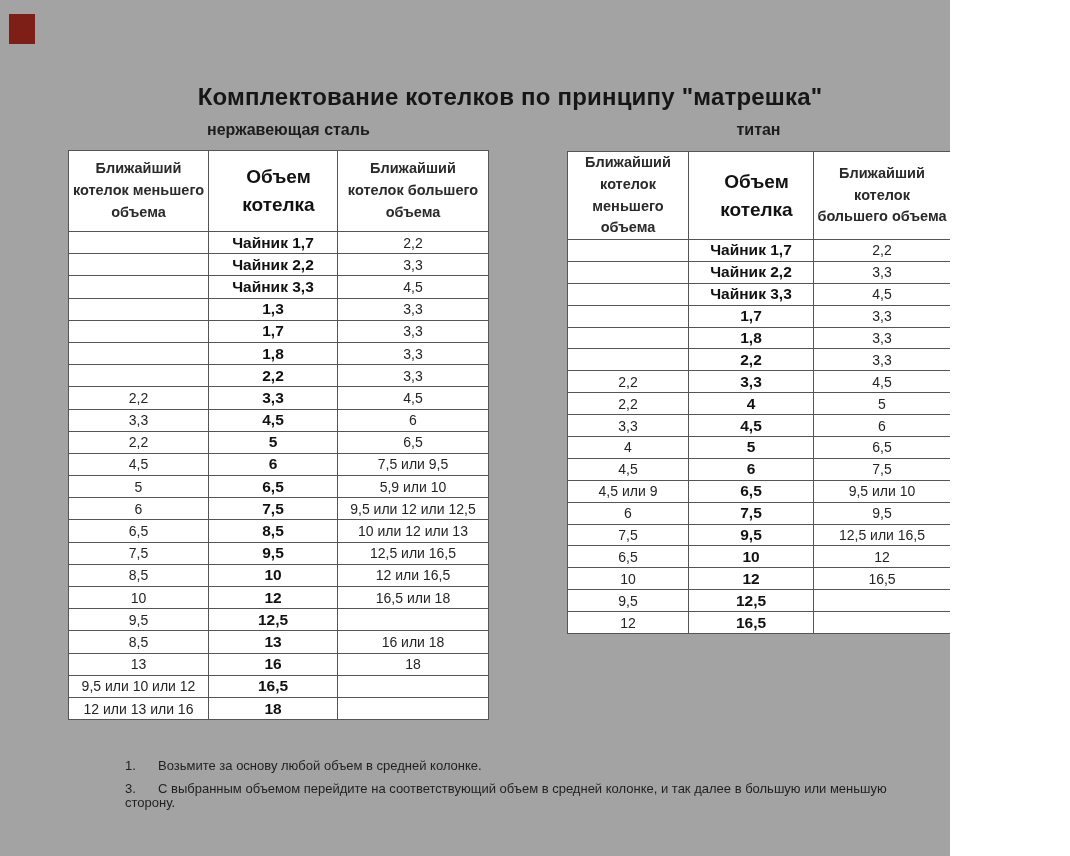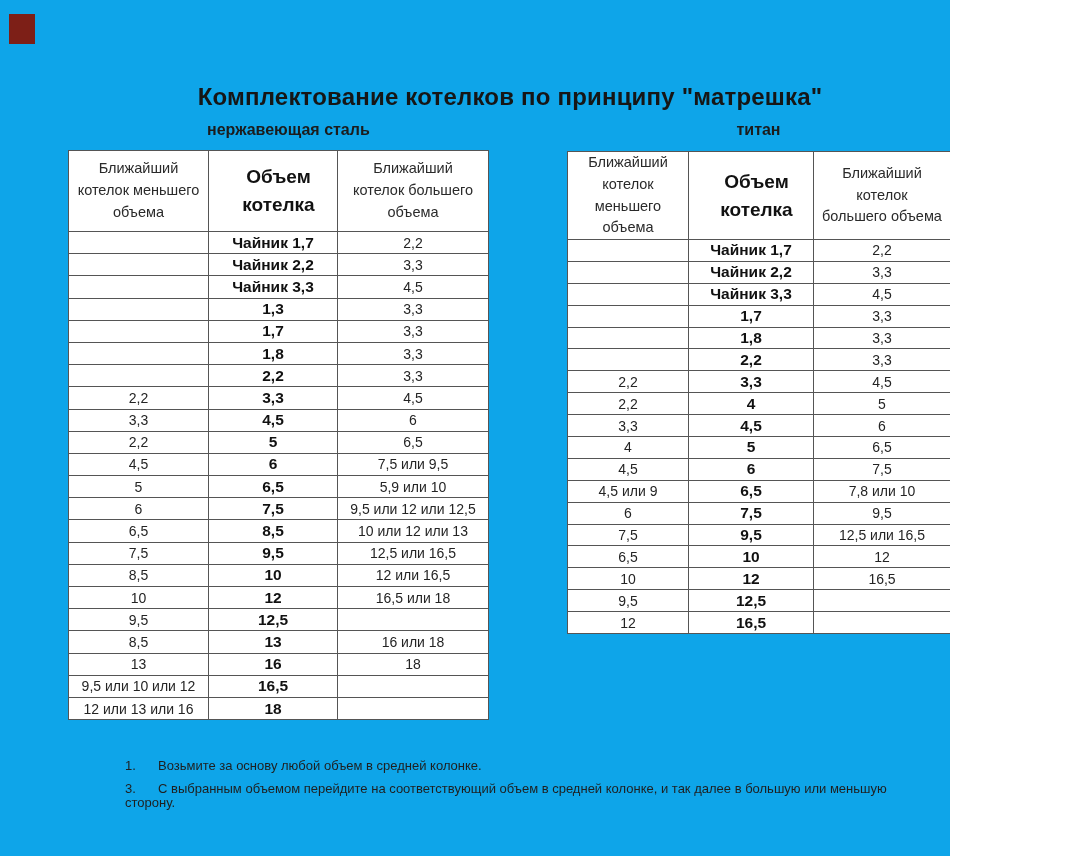--- a/index.html
+++ b/index.html
@@ -1,17 +1,17 @@
 <!DOCTYPE html>
 <html><head>
 <meta charset="utf-8">
 <style>
   html,body{margin:0;padding:0;background:#ffffff;}
   .page{
-    position:relative;width:950px;height:856px;background:#0ea5e9;overflow:hidden;
+    position:relative;width:950px;height:856px;background:#a3a3a3;overflow:hidden;
     font-family:"Liberation Sans","DejaVu Sans",sans-serif;color:#1f1f1f;
   }
   .red-mark{position:absolute;left:9px;top:14px;width:26px;height:30px;background:#7d1f17;}
   .title{
     position:absolute;left:0;top:83px;width:1020px;margin:0;
     text-align:center;font-size:24px;font-weight:bold;color:#161616;letter-spacing:0.2px;
   }
   .subtitle{position:absolute;top:121px;font-size:16px;font-weight:bold;color:#1c1c1c;text-align:center;}
   .subtitle-steel{left:207px;}
   .subtitle-titan{left:567px;width:383px;}
@@ -20,21 +20,21 @@
     background:#ffffff;
   }
   table.steel{left:68px;top:150px;width:420px;}
   table.titan{left:567px;top:151px;width:383px;}
   table.steel col.c1{width:140px;} table.steel col.c2{width:129px;} table.steel col.c3{width:151px;}
   table.titan col.c1{width:121px;} table.titan col.c2{width:125px;} table.titan col.c3{width:137px;}
   .mtable th,.mtable td{
     border:1.5px solid #555555;text-align:center;vertical-align:middle;
     padding:0 3px;overflow:hidden;
   }
-  .mtable th{font-weight:normal;font-size:14.5px;line-height:1.5;white-space:pre-line;color:#2a2a2a;}
+  .mtable th{font-weight:bold;font-size:14.5px;line-height:1.5;white-space:pre-line;color:#2a2a2a;}
   .mtable th.mid{font-weight:bold;font-size:19px;line-height:1.45;color:#111111;padding-left:14px;}
   table.steel thead tr{height:81px;}
   table.titan thead tr{height:85px;}
   .mtable td{font-size:14px;color:#242424;}
   table.steel td{height:21.2px;}
   table.titan td{height:20.9px;}
   .mtable td:nth-child(2){font-weight:bold;font-size:15.5px;color:#111111;}
   .notes{position:absolute;left:110px;top:744px;margin:15px;padding:0;list-style:none;font-size:13px;color:#1f1f1f;}
   .notes li{margin:0 0 8.5px 0;line-height:14px;}
   .notes .num{display:inline-block;width:33px;font-weight:bold;font-weight:normal;}
@@ -251,21 +251,21 @@
           <td>6,5</td>
         </tr>
         <tr>
           <td>4,5</td>
           <td>6</td>
           <td>7,5</td>
         </tr>
         <tr>
           <td>4,5 или 9</td>
           <td>6,5</td>
-          <td>7,8 или 10</td>
+          <td>9,5 или 10</td>
         </tr>
         <tr>
           <td>6</td>
           <td>7,5</td>
           <td>9,5</td>
         </tr>
         <tr>
           <td>7,5</td>
           <td>9,5</td>
           <td>12,5 или 16,5</td>

